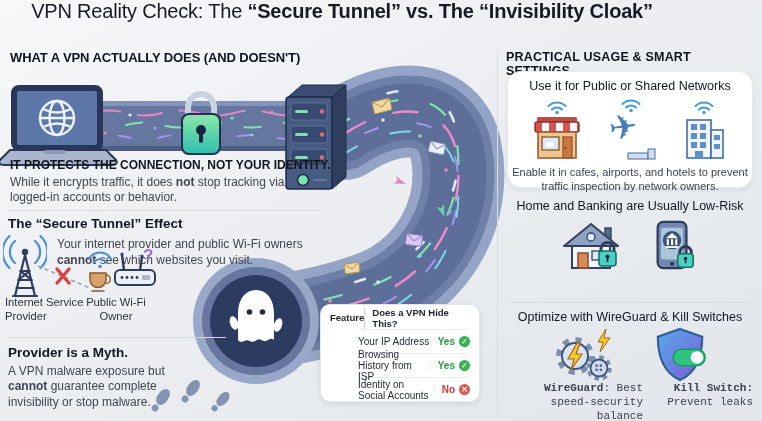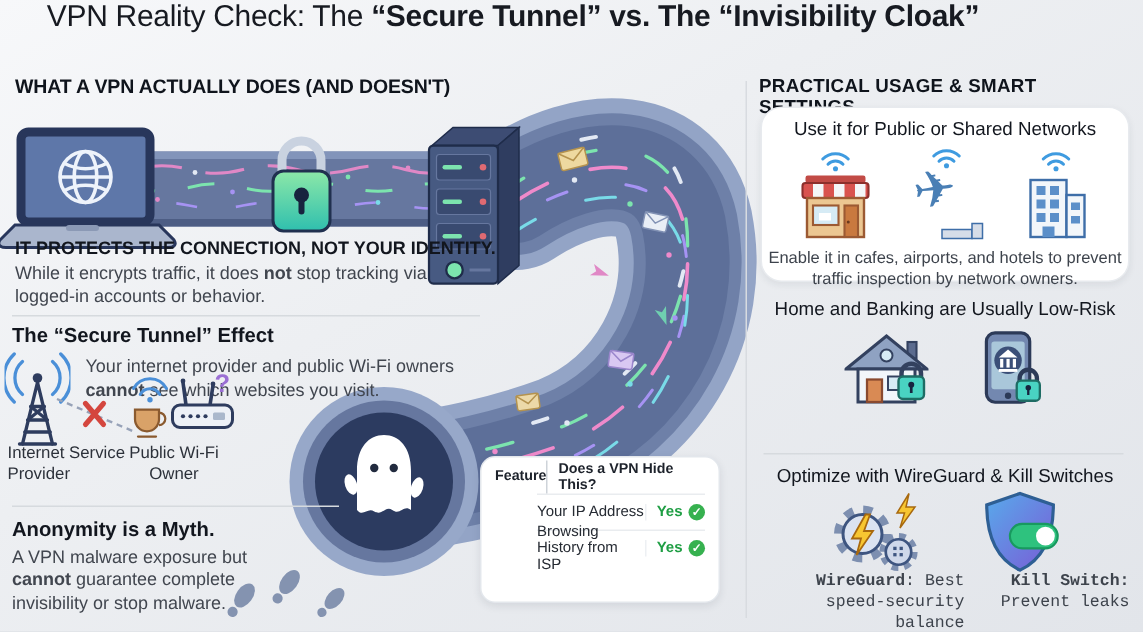--- a/index.html
+++ b/index.html
@@ -285,21 +285,21 @@
         <circle cx="25" cy="31.5" r="1.4" fill="#2e3c5e"></circle>
       <rect x="30" y="29" width="8" height="5" rx="1" fill="#aab8cc"></rect>
     </svg>
   </span>
 
   <div class="abs txt actor actor-isp">Internet Service Provider</div>
   <div class="abs txt actor actor-wifi">Public Wi-Fi Owner</div>
 
   <div class="abs txt hr hr2"></div>
 
-  <div class="abs txt anon-h">Anonymity is a Myth.</div>
+  <div class="abs txt anon-h">Provider is a Myth.</div>
   <div class="abs txt anon-b">
     <span>A VPN malware exposure but </span><span class="b">cannot</span><span> guarantee complete invisibility or stop malware.</span>
   </div>
 
   <div class="abs card tablecard">
     <div class="trow thead">
       <span>Feature</span>
       <span class="th-answer">Does a VPN Hide This?</span>
     </div>
     <div class="trow yes">
@@ -307,20 +307,27 @@
       <span class="tans">
           <span class="tval">Yes</span>
           <span class="circ g">✓</span>
         </span>
     </div>
     <div class="trow yes">
       <span class="tfeat">Browsing History from ISP</span>
       <span class="tans">
           <span class="tval">Yes</span>
           <span class="circ g">✓</span>
+        </span>
+    </div>
+    <div class="trow no">
+      <span class="tfeat">Identity on Social Accounts</span>
+      <span class="tans">
+          <span class="tval">No</span>
+          <span class="circ r">✕</span>
         </span>
     </div>
   </div>
 
   <div class="abs vdiv"></div>
   <div class="abs txt r-heading">PRACTICAL USAGE &amp; SMART SETTINGS</div>
 
   <div class="abs card card1">
     <div class="r-title">Use it for Public or Shared Networks</div>
     <div class="iconrow">

